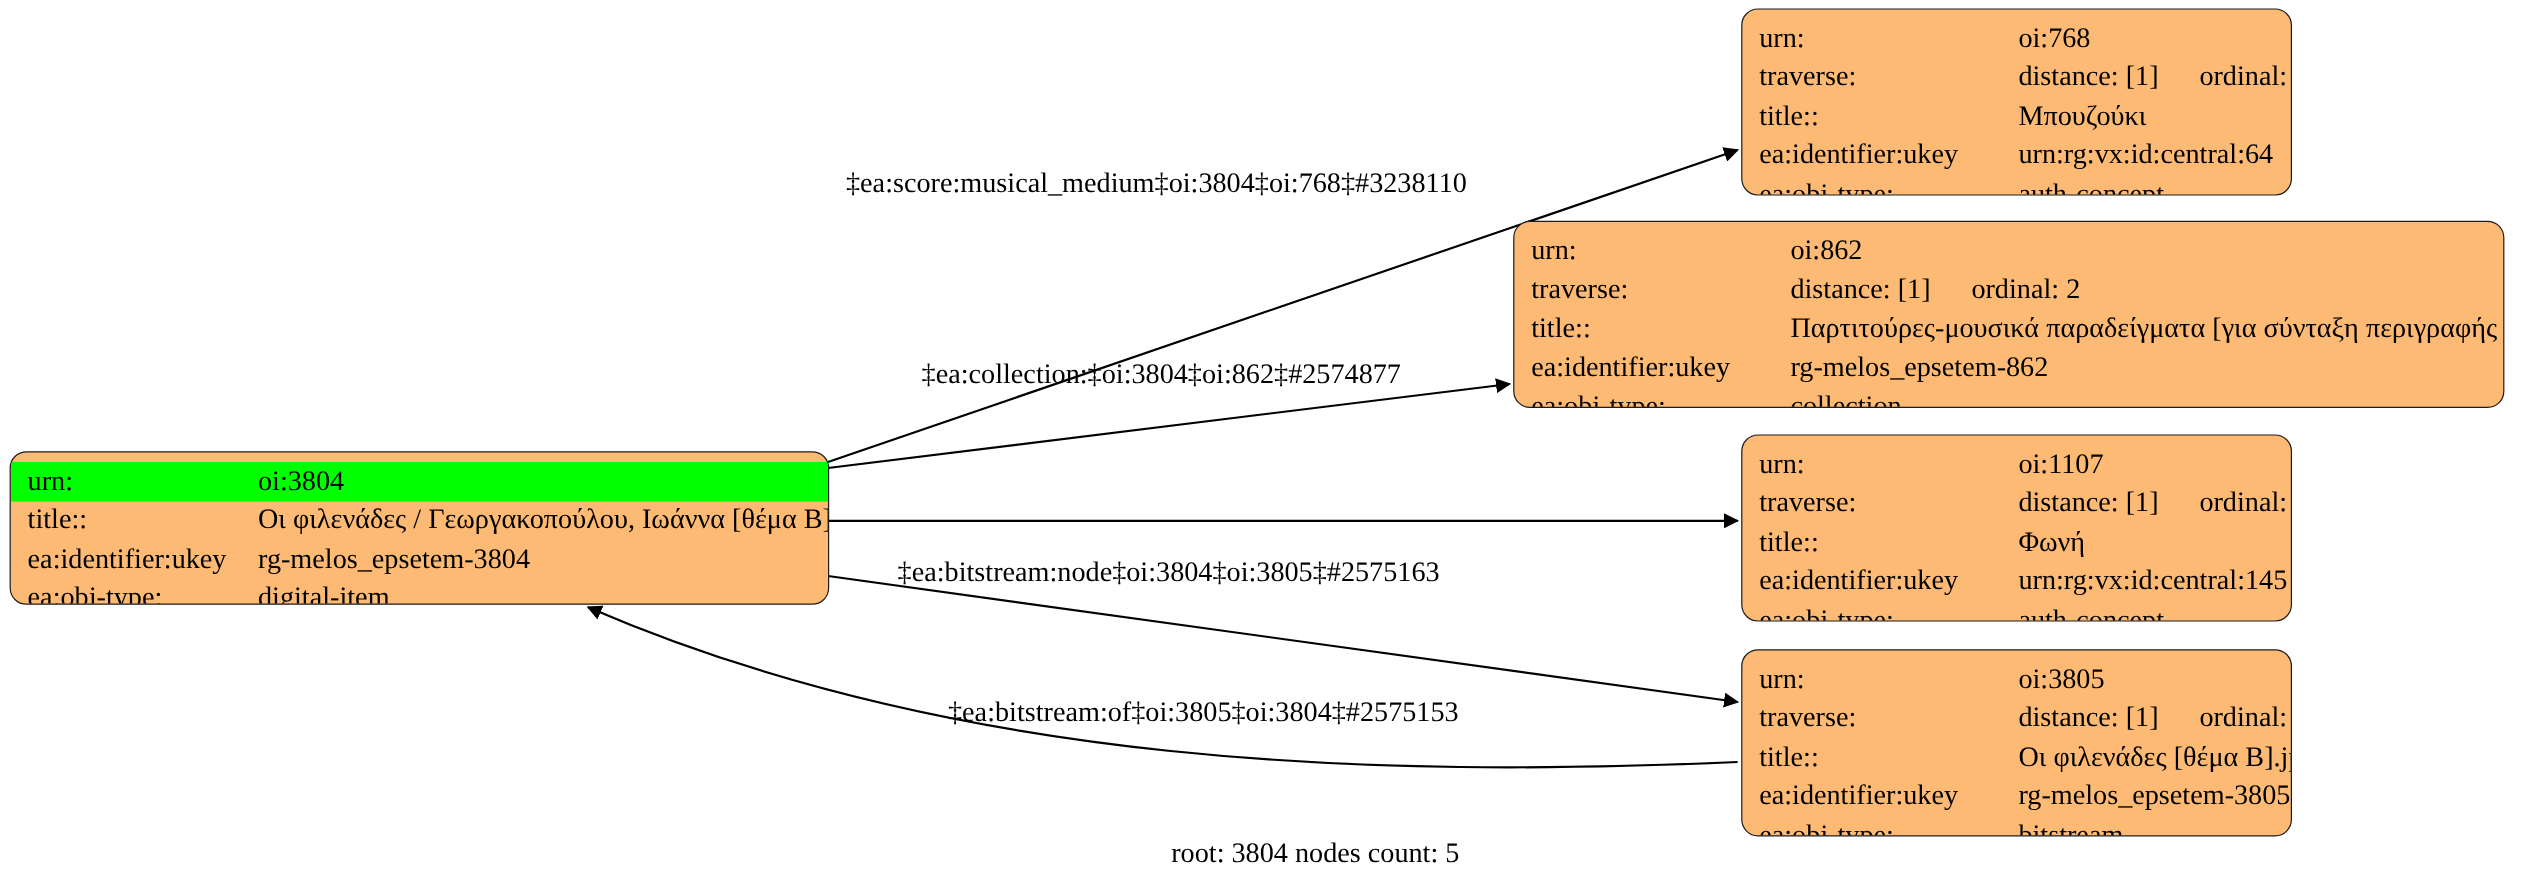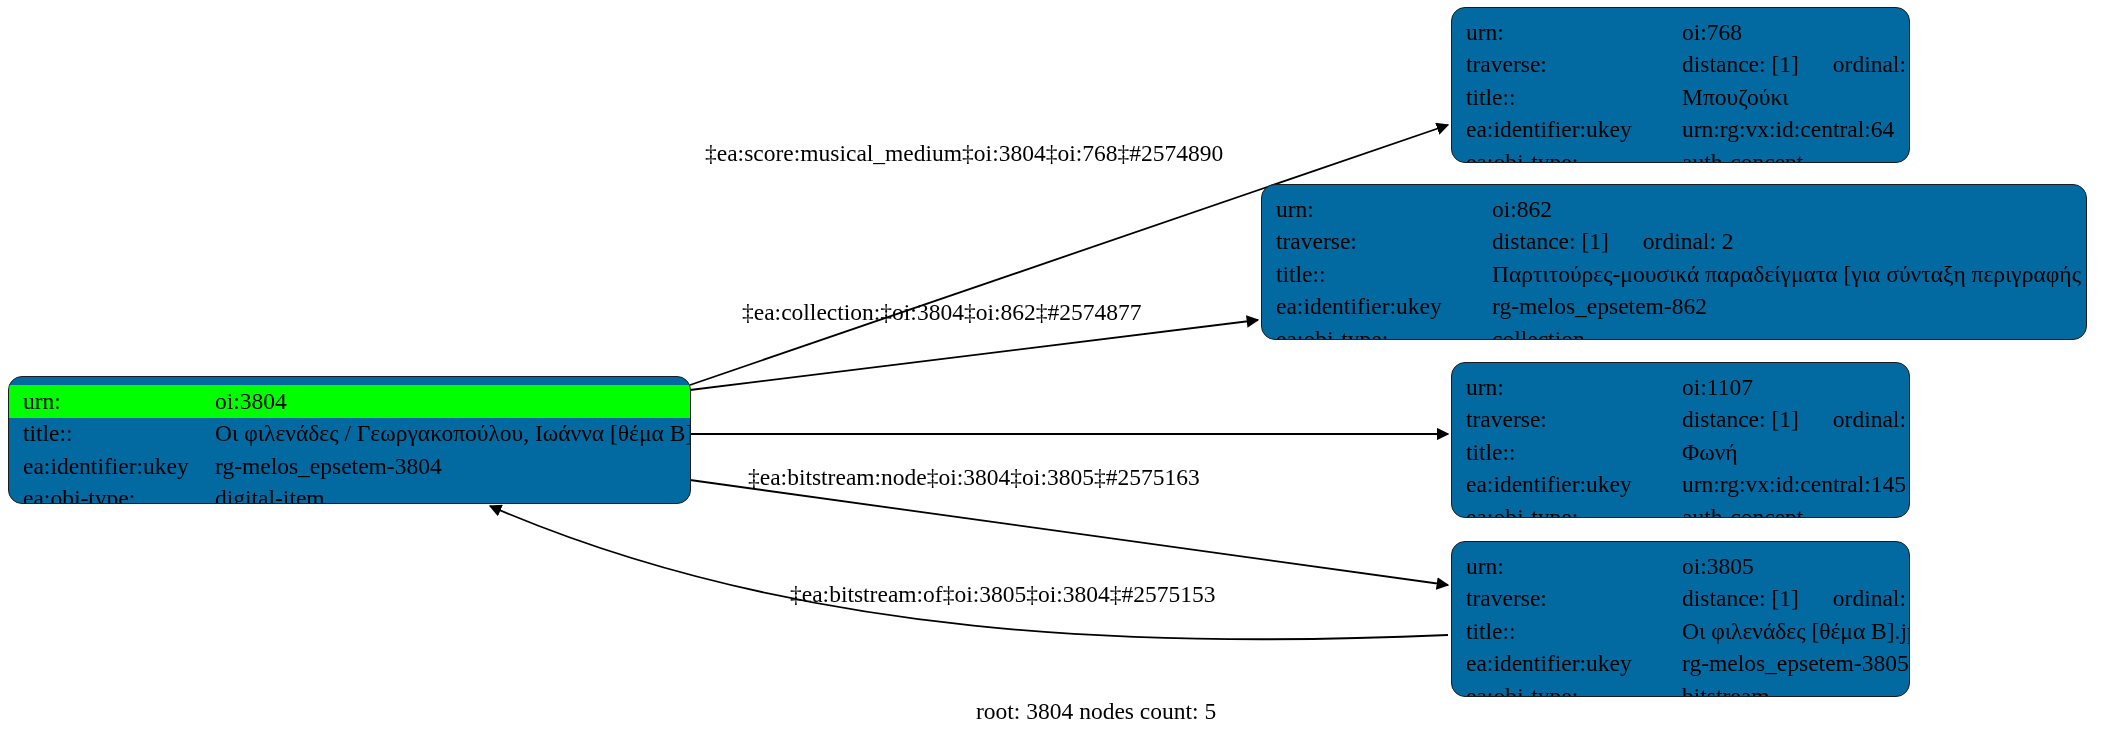--- a/index.html
+++ b/index.html
@@ -22,21 +22,21 @@
     top: 0;
     width: 2105px;
     height: 732px;
     pointer-events: none;
   }
   .node {
     position: absolute;
     box-sizing: border-box;
     border: 1.6px solid #1c1c1c;
     border-radius: 14px;
-    background: #0369a1;
+    background: #fdba74;
     overflow: hidden;
     padding: 8px 0px;
     font-family: Liberation Serif, serif;
   }
   .node-table {
     border-collapse: collapse;
     width: 100%;
     table-layout: fixed;
   }
   .node-table td {
@@ -227,23 +227,23 @@
         <td class="v">rg-melos_epsetem-3805</td>
       </tr>
       <tr>
         <td class="k">ea:obj-type:</td>
         <td class="v">bitstream</td>
       </tr>
     </tbody>
       </table>
   </div>
 
-  <div class="edge-label" style="left:705px; top:142px;">‡ea:score:musical_medium‡oi:3804‡oi:768‡#2574890</div>
-
-  <div class="edge-label" style="left:742px; top:301px;">‡ea:collection:‡oi:3804‡oi:862‡#2574877</div>
+  <div class="edge-label" style="left:705px; top:142px;">‡ea:score:musical_medium‡oi:3804‡oi:768‡#3238110</div>
+
+  <div class="edge-label" style="left:768px; top:301px;">‡ea:collection:‡oi:3804‡oi:862‡#2574877</div>
 
 
   <div class="edge-label" style="left:748px; top:466px;">‡ea:bitstream:node‡oi:3804‡oi:3805‡#2575163</div>
 
   <div class="edge-label" style="left:790px; top:535px;margin-top:48px;">‡ea:bitstream:of‡oi:3805‡oi:3804‡#2575153</div>
 
   <div class="footer" style="left:928px; top:700px;">root: 3804 nodes count: 5</div>
 
 </div>
 

